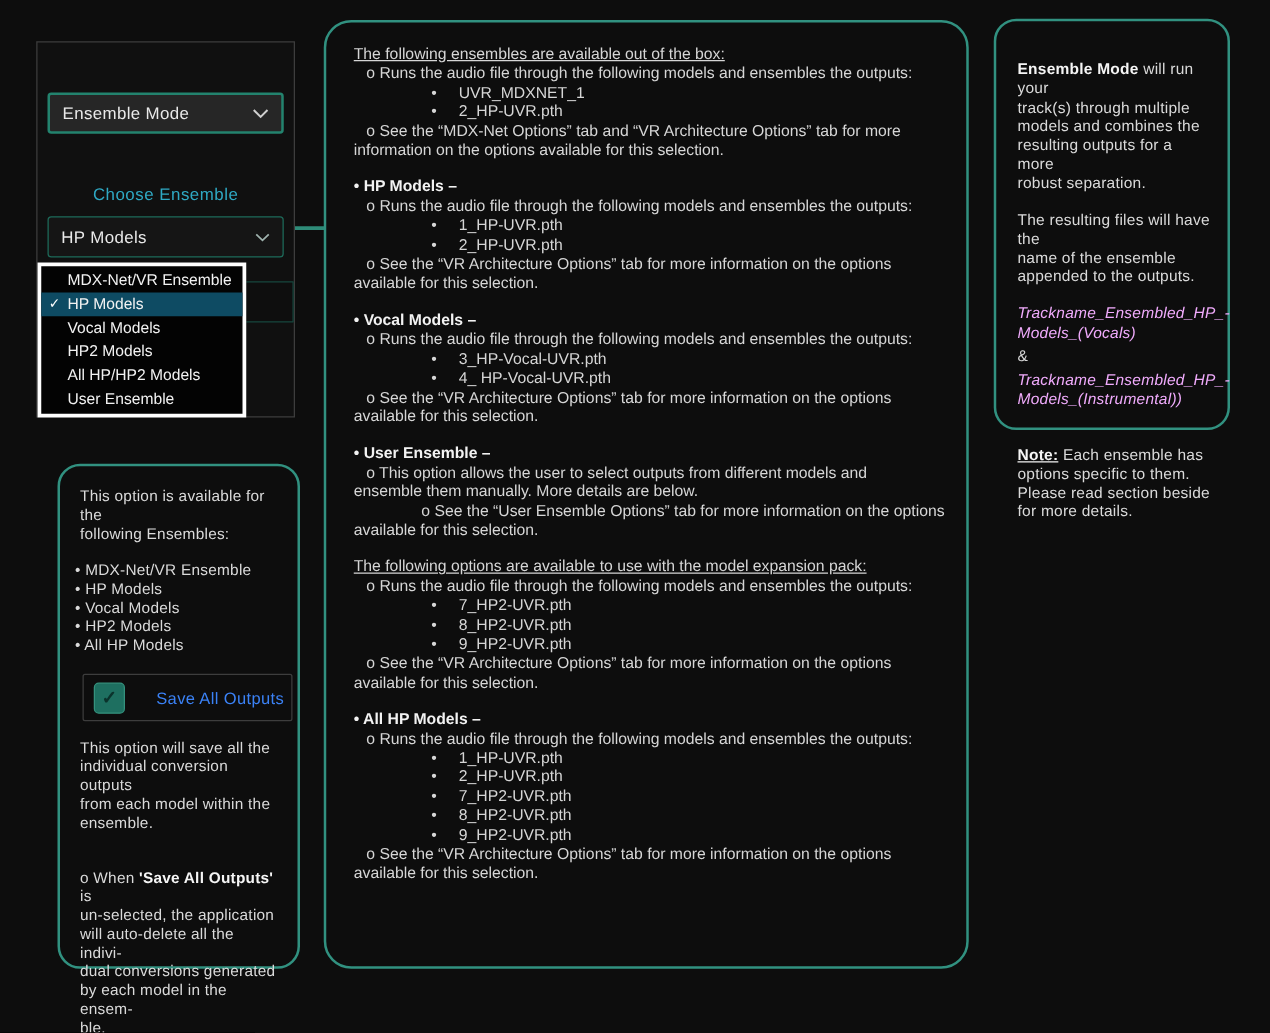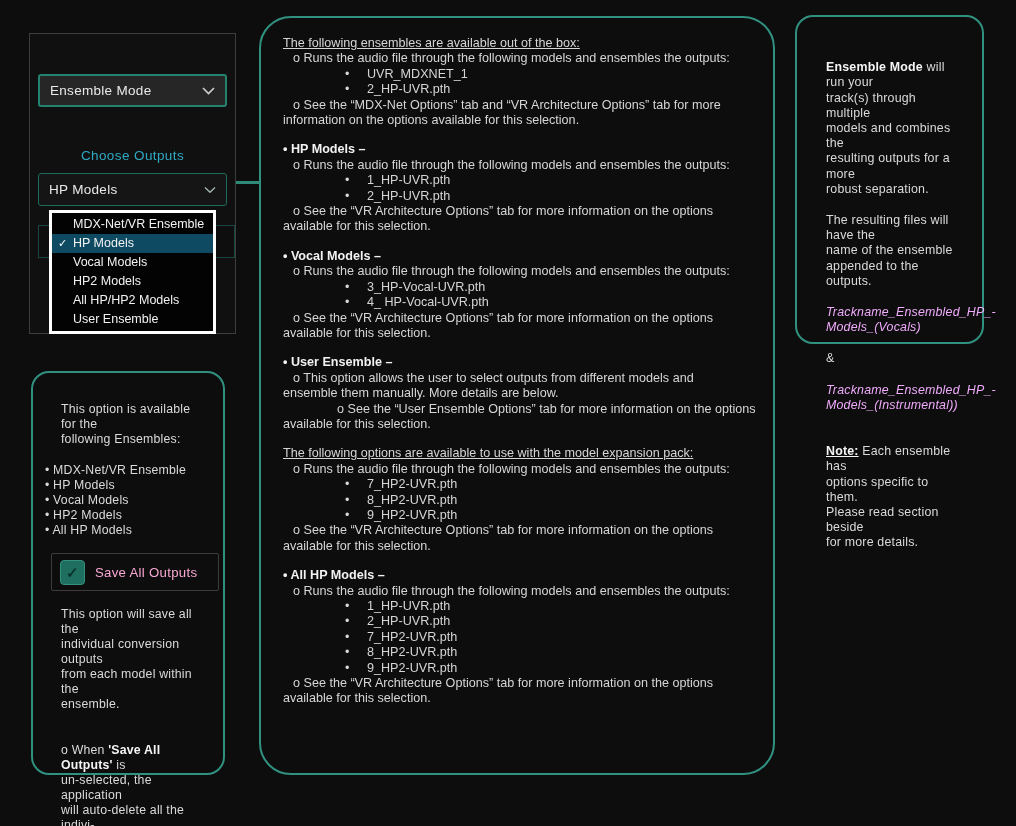--- a/index.html
+++ b/index.html
@@ -12,51 +12,51 @@
   .panel-label{position:absolute;left:0;width:100%;text-align:center;color:#2fa9c4;
     font-size:13.5px;letter-spacing:.4px;}
   .lbl1{top:14px;margin-top:44px;} .lbl2{top:114px;}
   .dd{position:absolute;display:flex;align-items:center;border-radius:3px;cursor:default;}
   .dd1{left:8px;top:40px;width:185px;height:29px;background:#262626;border:2px solid #23836e;}
   .dd2{left:8px;top:139px;width:187px;height:31px;background:#151515;border:1px solid #1d6b5a;}
   .dd-label{padding-left:10px;font-size:13.5px;color:#e9e9e9;letter-spacing:.3px;}
   .dd-chev{position:absolute;right:10px;top:50%;transform:translateY(-50%);line-height:0;}
   .ghost-dd{position:absolute;left:8px;top:191px;width:195px;height:31px;
     border:1px solid #17473e;background:#0e0e0e;}
-  .dd-list{position:absolute;left:19px;top:176px;width:161px;background:#030303;
+  .dd-list{position:absolute;left:0;top:176px;width:161px;background:#030303;
     border:3px solid #ffffff;z-index:10;padding:2px 0;}
   .dd-item{position:relative;height:19px;line-height:19px;font-size:12.5px;color:#f2f2f2;
     padding-left:21px;white-space:nowrap;}
   .dd-item.selected{background:#0e4b63;}
   .dd-item .check{position:absolute;left:6px;top:0;font-size:11px;color:#fff;}
 
   .connector{position:absolute;left:224px;top:181px;width:36px;height:3px;background:#2e8b78;}
 
   
   .tealbox{position:absolute;background:#0d0d0d;border:2px solid #319180;box-sizing:border-box;}
-  .save-panel{left:31px;top:371px;width:194px;height:404px;border-radius:18px;
+  .save-panel{left:46px;top:371px;width:194px;height:404px;border-radius:18px;
     padding:13px 10px 0 12px;font-size:12.3px;line-height:15px;color:#dadada;letter-spacing:.2px;}
-  .center-panel{left:259px;top:16px;width:516px;height:759px;border-radius:32px;
+  .center-panel{left:259px;top:16px;width:516px;height:759px;border-radius:22px;
     padding:18px 12px 0 22px;font-size:12.6px;line-height:15.4px;color:#d6d6d6;}
   .info-panel{left:795px;top:15px;width:189px;height:329px;border-radius:18px;
     padding:12px 8px 0 13px;font-size:12.4px;line-height:15.2px;color:#dadada;letter-spacing:.2px;}
 
-  .pre{white-space:pre-line;margin:16px;}
+  .pre{white-space:pre-line;margin:4px;}
   .mt{margin-top:14px;}
   b{color:#f5f5f5;}
   .u{text-decoration:underline;}
   .it{font-style:italic;color:#f0abfc;}
 
   
   .b-line{margin:0;}
   .chk-row{margin:15px 0 14px 6px;width:158px;height:36px;border:1px solid #3d3d3d;
     border-radius:2px;display:flex;align-items:center;padding-left:8px;box-sizing:content-box;}
   .chk-box{width:23px;height:23px;background:#1e6f60;border:1px solid #34917d;border-radius:4px;
     display:flex;align-items:center;justify-content:center;color:#0b332c;font-size:15px;font-weight:bold;}
-  .chk-label{margin-left:10px;font-size:13.2px;color:#f9a8d4;letter-spacing:.3px;}
+  .chk-label{margin-left:25px;font-size:13.2px;color:#3b82f6;letter-spacing:.3px;}
 
   
   .c-heading{text-decoration:underline;}
   .c-title{font-weight:bold;color:#f2f2f2;}
   .c-o{text-indent:10px;white-space:pre-line;}
   .c-o2{text-indent:54px;white-space:pre-line;}
   .c-model{margin-left:62px;}
   .c-model .mdot{display:inline-block;width:22px;}
 </style>
 </head>
@@ -71,21 +71,21 @@
 
     <div class="dd dd1">
       <span class="dd-label">Ensemble Mode</span>
       <span class="dd-chev">
         <svg width="13" height="8" viewBox="0 0 13 8">
             <polyline points="1,1 6.5,6.5 12,1" fill="none" stroke="#cfcfcf" stroke-width="1.6"></polyline>
           </svg>
       </span>
     </div>
 
-    <div class="panel-label lbl2">Choose Outputs</div>
+    <div class="panel-label lbl2">Choose Ensemble</div>
 
     <div class="dd dd2">
       <span class="dd-label">HP Models</span>
       <span class="dd-chev">
         <svg width="12" height="7" viewBox="0 0 12 7">
             <polyline points="1,1 6,5.8 11,1" fill="none" stroke="#9fb3ae" stroke-width="1.4"></polyline>
           </svg>
       </span>
     </div>
 

